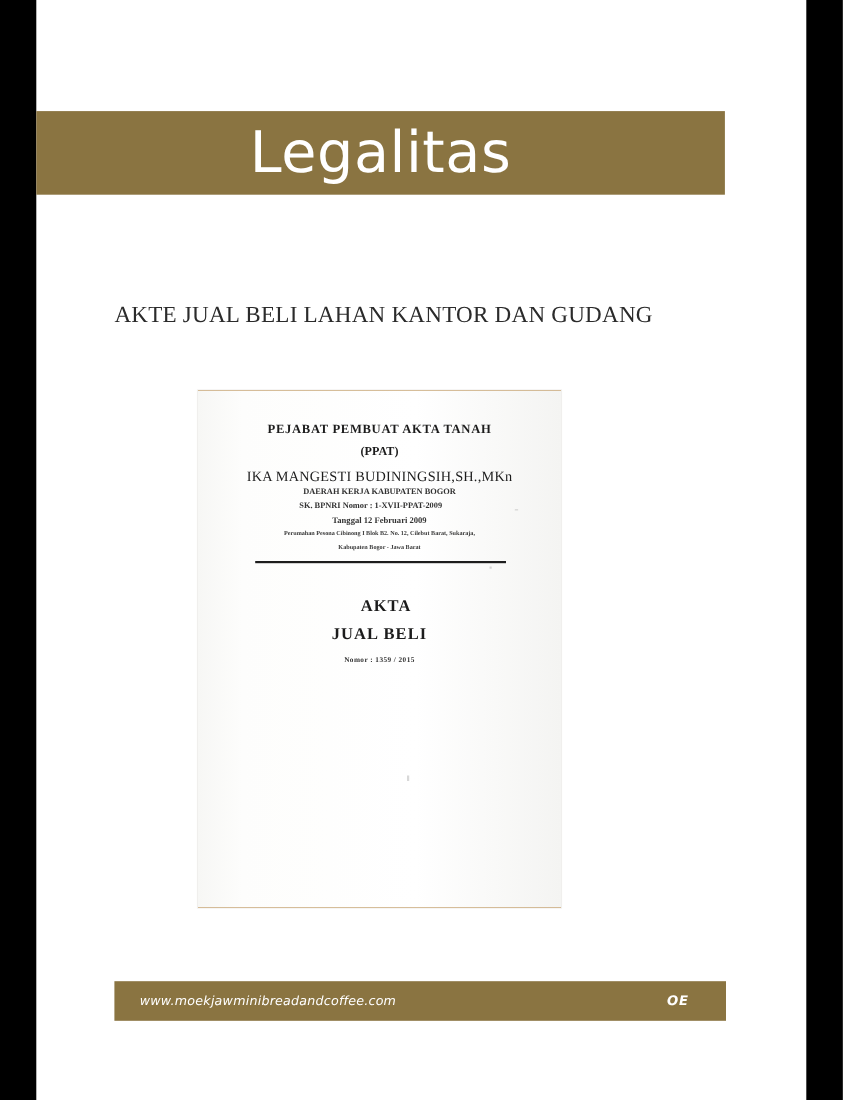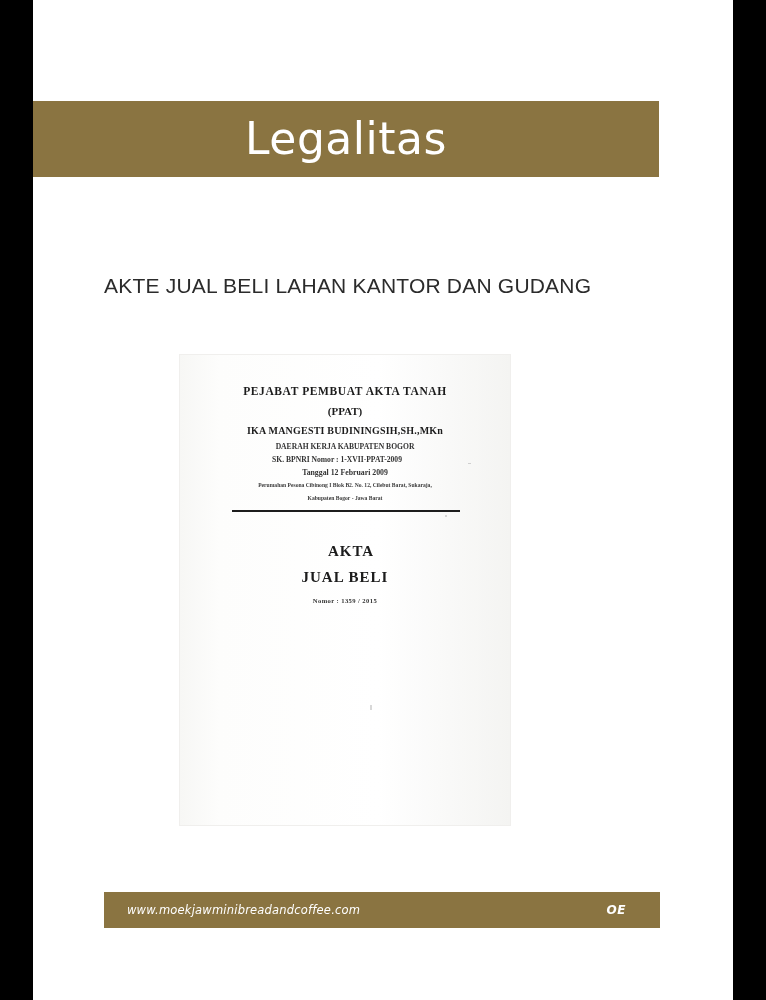--- a/index.html
+++ b/index.html
@@ -27,35 +27,35 @@
     top: 101px;
     width: 626px;
     height: 76px;
     background: #8a7441;
     display: flex;
     align-items: center;
     justify-content: center;
   }
   .title-band .title-text {
     color: #ffffff;
-    font-size: 44px;
+    font-size: 52px;
     font-weight: 400;
     letter-spacing: 0.5px;
     line-height: 1;
     font-family: "DejaVu Sans", sans-serif;
   }
   .subtitle {
     position: absolute;
     left: 71px;
     top: 274px;
     width: 560px;
     font-size: 21px;
     color: #2b2b2b;
     letter-spacing: 0.2px;
-    font-family: Liberation Sans, sans-serif;
+    font-family: Liberation Serif, serif;
   }
   .doc-image {
     position: absolute;
     left: 147px;
     top: 355px;
     width: 330px;
     height: 470px;
     background: #a16207;
     box-shadow: 0 0 0 1px #f0efed;
     overflow: hidden;
@@ -89,22 +89,22 @@
     left: 0;
     right: 0;
     font-size: 11px;
     font-weight: bold;
   }
   .doc-l3 {
     position: absolute;
     top: 70px;
     left: 0;
     right: 0;
-    font-size: 10px;
-    font-weight: bold;
+    font-size: 13px;
+    font-weight: normal;
     letter-spacing: 0.2px;
   }
   .doc-l4 {
     position: absolute;
     top: 87px;
     left: 0;
     right: 0;
     font-size: 7.6px;
     color: #333;
   }

